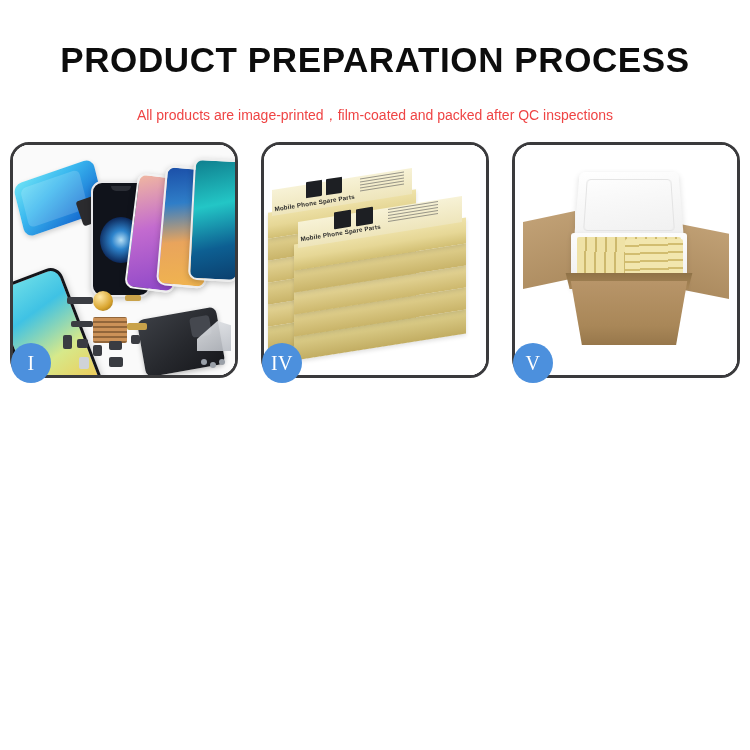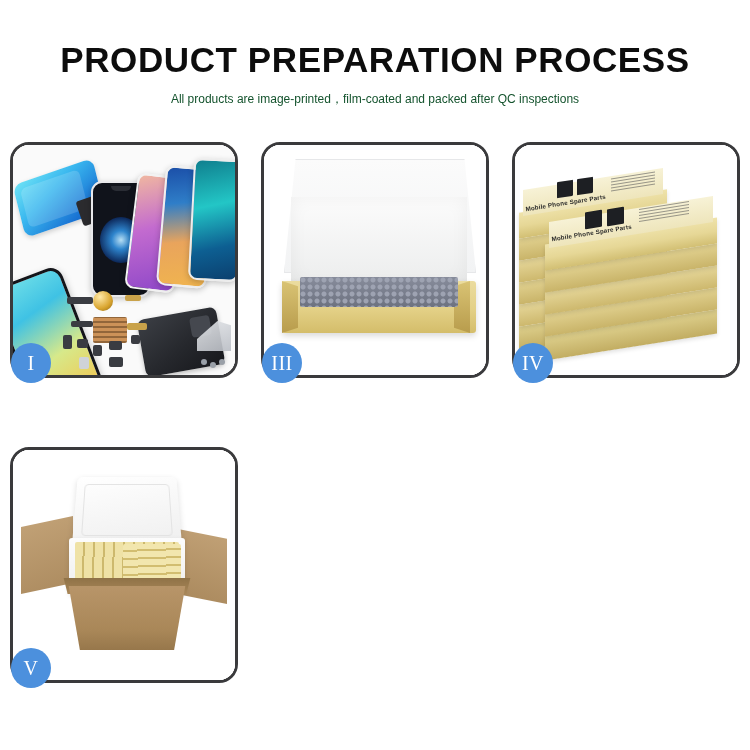--- a/index.html
+++ b/index.html
@@ -34,26 +34,26 @@
     padding-top: 40px;
     font-family: "Liberation Sans", sans-serif;
     font-size: 35px;
     font-weight: 700;
     letter-spacing: 0.6px;
     color: #0d0d0d;
     line-height: 40px;
     white-space: nowrap;
   }
   .subtitle {
-    margin: 0;
+    margin: 16px;
     padding-top: 9px;
     font-family: "Liberation Sans", sans-serif;
-    font-size: 12px;
+    font-size: 14px;
     font-weight: 400;
-    color: #14532d;
+    color: #ef4444;
     line-height: 20px;
     white-space: nowrap;
   }
 
   
   .grid {
     position: absolute;
     left: 10px;
     top: 142px;
     width: 730px;
@@ -448,33 +448,20 @@
               <span></span>
               <span></span>
               <span></span>
             </div>
         </div>
       </div>
       <div class="badge">I</div>
     </div>
 
 
-    <div class="panel">
-      <div class="panel-inner">
-        <div class="scene-box3">
-          <div class="b3-lid"></div>
-          <div class="b3-foamwhite"></div>
-          <div class="b3-tray"></div>
-          <div class="b3-tray-left"></div>
-          <div class="b3-tray-right"></div>
-          <div class="b3-darkfoam"></div>
-        </div>
-      </div>
-      <div class="badge">III</div>
-    </div>
 
     <div class="panel">
       <div class="panel-inner">
         <div class="scene-stack">
           <div class="sbox stack-f"></div>
           <div class="sbox stack-e"></div>
           <div class="sbox stack-d"></div>
           <div class="sbox stack-c"></div>
           <div class="sbox stack-b"></div>
           <div class="sbox stack-a"></div>

